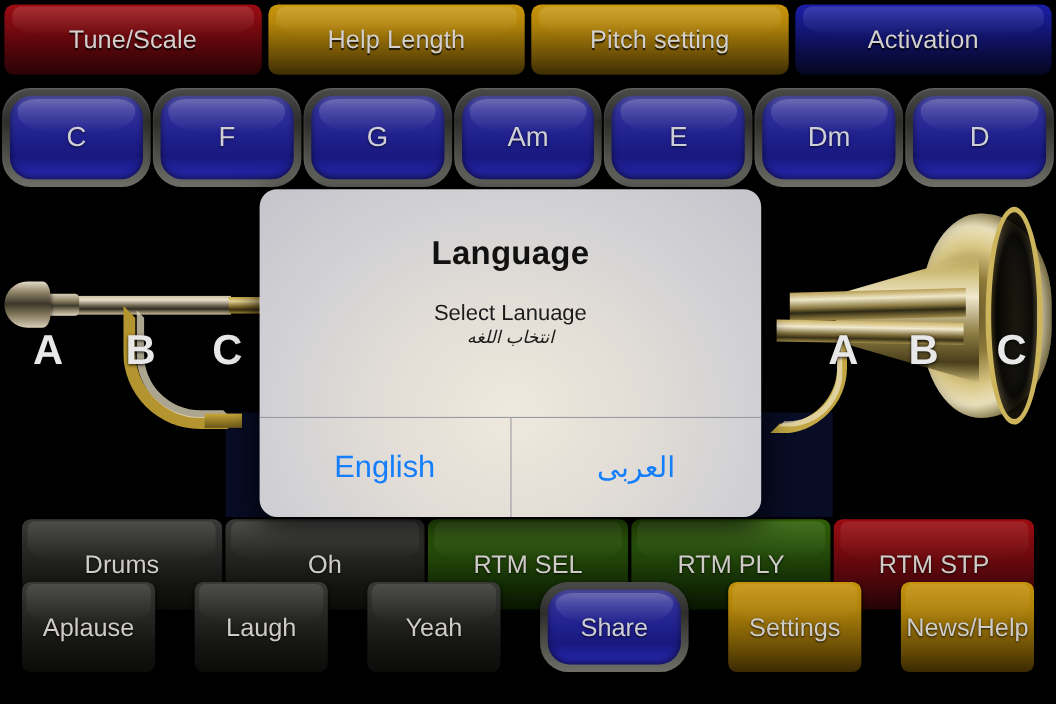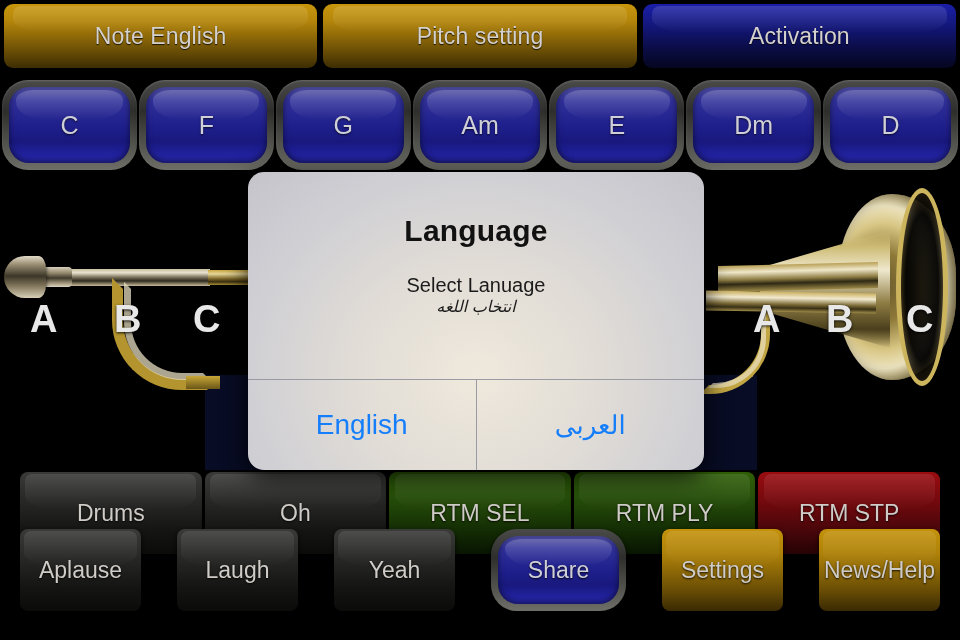--- a/index.html
+++ b/index.html
@@ -244,21 +244,21 @@
     font-weight: bold;
     color: #e8e8e8;
     text-shadow: 0 1px 3px rgba(0,0,0,.9);
     line-height: 1;
     user-select: none;
   }
 
   
   .dialog-wrap {
     position: absolute;
-    left: 248px; top: 172px;
+    left: 236px; top: 172px;
     width: 456px; height: 298px;
     border-radius: 16px;
     background: radial-gradient(ellipse at 50% 68%, #efe9dd 0%, #e2ddd6 36%, #cfcfd4 72%, #c4c4ca 100%);
     box-shadow: 0 6px 26px rgba(0,0,0,.85);
     overflow: hidden;
     display: flex;
     flex-direction: column;
   }
   .dialog-body {
     flex: 1 1 auto;
@@ -370,22 +370,25 @@
     background: linear-gradient(180deg,rgba(255,255,255,.20),rgba(255,255,255,0));
   }
   .pill-inner span { position: relative; z-index: 2; color: #cfcfd8; font-size: 23px; }
 </style>
 </head>
 <body>
 
 <div id="app">
 
   <div class="top-row">
+    <div class="top-btn red">
+        <span>Tune/Scale</span>
+      </div>
     <div class="top-btn gold">
-        <span>Note English</span>
+        <span>Help Length</span>
       </div>
     <div class="top-btn gold">
         <span>Pitch setting</span>
       </div>
     <div class="top-btn blue">
         <span>Activation</span>
       </div>
   </div>
 
   <div class="chord-row">

